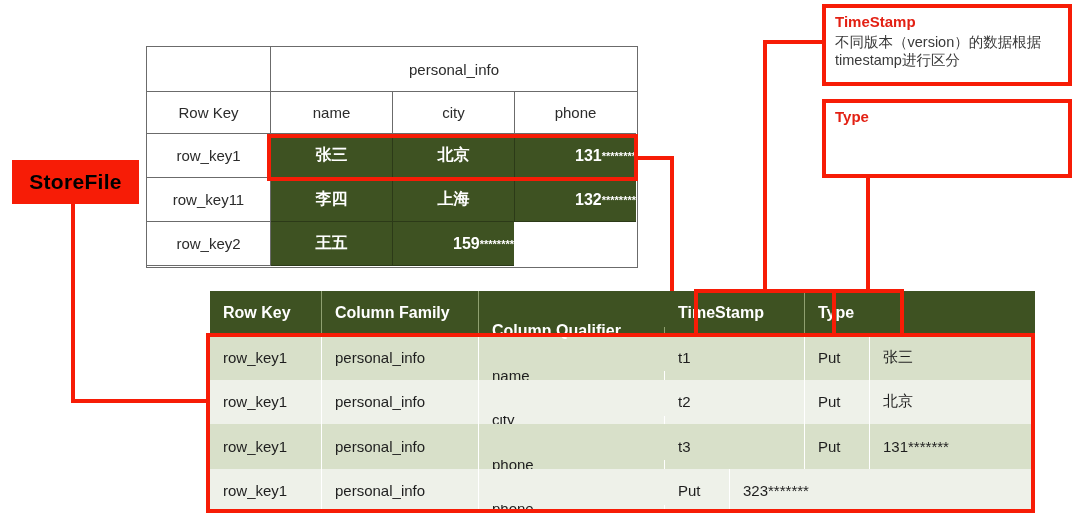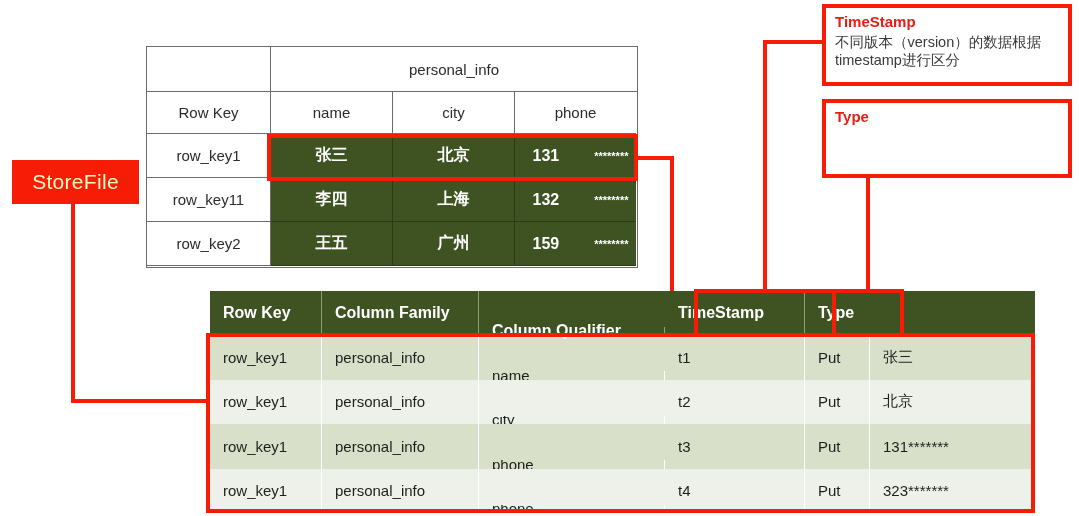--- a/index.html
+++ b/index.html
@@ -46,21 +46,21 @@
   .tt-cell:last-child { border-right: none; }
   .tt-cell.plain { background: #ffffff; }
   .tt-cell.green {
     background: #3e5222;
     color: #ffffff;
     font-weight: bold;
     font-size: 16px;
     border-right-color: #2c3a18;
     border-bottom-color: #2c3a18;
   }
-  .tt-cell.green.phone { justify-content: center; padding-left: 10px; gap: 35px; }
+  .tt-cell.green.phone { justify-content: flex-end; padding-left: 10px; }
   .star-sup { font-size: 11px; vertical-align: super; letter-spacing: 0px; }
 
   .w-rowkey { width: 124px; }
   .w-name   { width: 122px; }
   .w-city   { width: 122px; }
   .w-phone  { width: 121px; }
 
   
   #tt-band1 { top: 0px;  height: 45px; }
   #tt-band2 { top: 45px; height: 42px; }
@@ -135,22 +135,22 @@
   #hl-type-head{ left: 832px; top: 289px; width: 72px;  height: 48px; }
 
   
   .rl { background: #f71c06; position: absolute; }
 
   
   #storefile-label {
     left: 12px; top: 160px;
     width: 127px; height: 44px;
     background: #f71c06;
-    color: #fef9c3;
-    font-weight: normal;
+    color: #000000;
+    font-weight: bold;
     font-size: 21px;
     display: flex;
     align-items: center;
     justify-content: center;
     letter-spacing: 0.3px;
   }
 
   
   .callout {
     background: #ffffff;
@@ -223,21 +223,20 @@
       <div class="tt-cell green w-city">上海</div>
       <div class="tt-cell green phone w-phone">
         <span>132</span>
           <span class="star-sup">********</span>
       </div>
     </div>
 
     <div class="tt-row" id="tt-data3">
       <div class="tt-cell plain w-rowkey">row_key2</div>
       <div class="tt-cell green w-name">王五</div>
-      <div class="tt-cell green w-city">广州</div>
       <div class="tt-cell green phone w-phone">
         <span>159</span>
           <span class="star-sup">********</span>
       </div>
     </div>
   </div>
 
   <div class="abs red-box" id="hl-toprow"></div>
 
   <div class="rl abs" style="left:638px; top:156px; width:36px; height:4px;"></div>
@@ -277,21 +276,20 @@
       <div class="bt-cell c-qual">phone</div>
       <div class="bt-cell c-ts">t3</div>
       <div class="bt-cell c-type">Put</div>
       <div class="bt-cell c-value">131*******</div>
     </div>
 
     <div class="bt-row even">
       <div class="bt-cell c-rowkey">row_key1</div>
       <div class="bt-cell c-family">personal_info</div>
       <div class="bt-cell c-qual">phone</div>
-      <div class="bt-cell c-ts">t4</div>
       <div class="bt-cell c-type">Put</div>
       <div class="bt-cell c-value">323*******</div>
     </div>
   </div>
 
   <div class="abs red-box" id="hl-btbody"></div>
   <div class="abs red-box" id="hl-ts-head"></div>
   <div class="abs red-box" id="hl-type-head"></div>
 
   <div class="abs callout" id="callout-timestamp">

